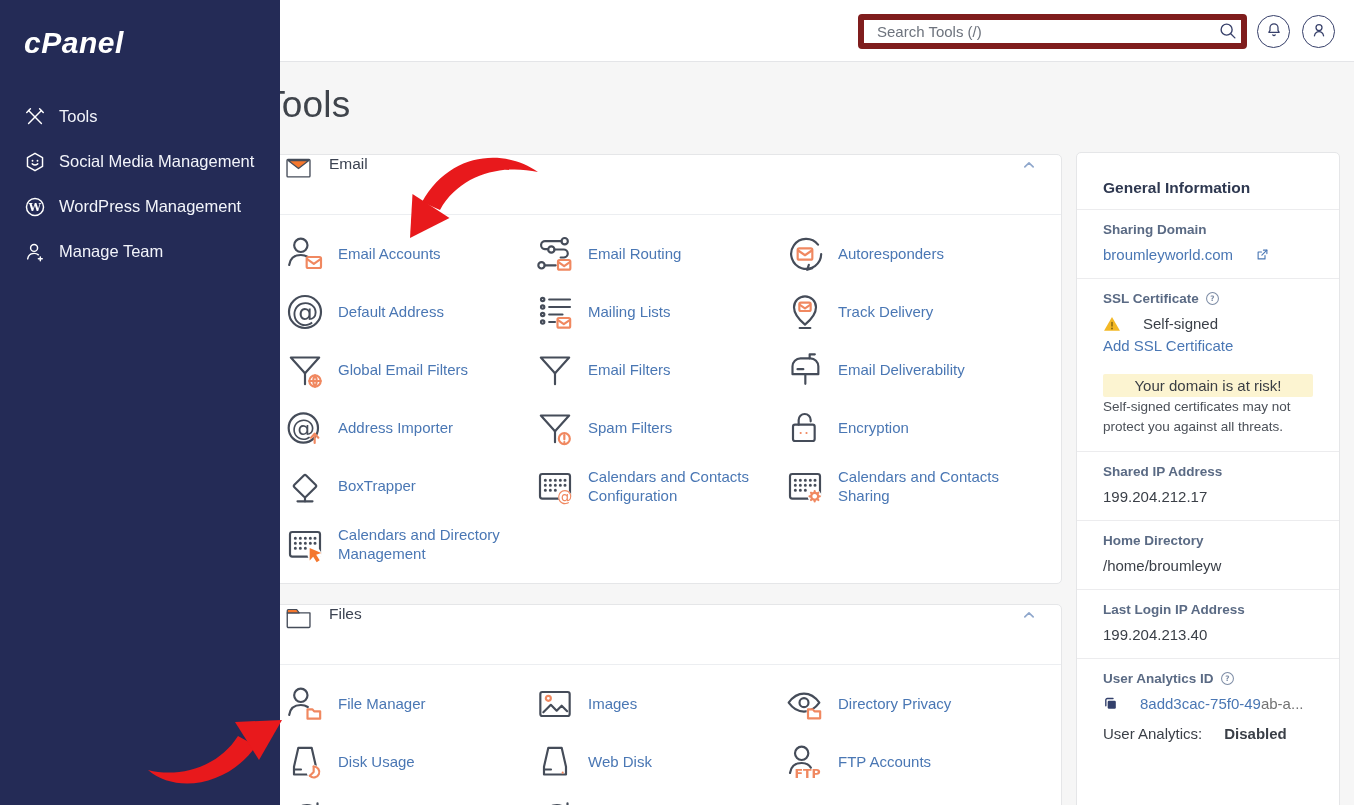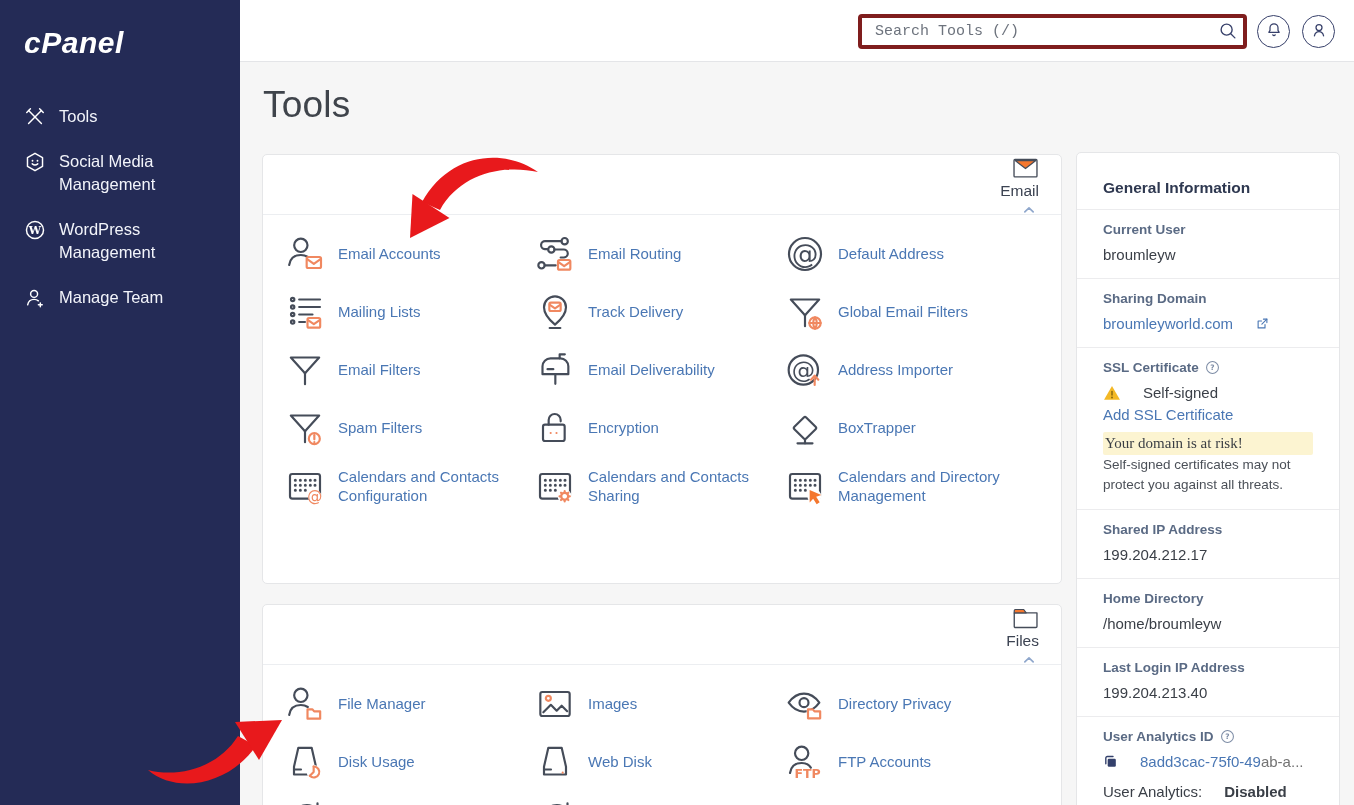--- a/index.html
+++ b/index.html
@@ -4,21 +4,21 @@
 <style>
   * { margin:0; padding:0; box-sizing:border-box; }
   html,body { width:1354px; height:805px; overflow:hidden; }
   body {
     position:relative;
     font-family:"Liberation Sans","DejaVu Sans",sans-serif;
     background:#f6f6f6; color:#3a3f47;
   }
   
   .sidebar {
-    position:absolute; left:0; top:0; width:240px; height:805px;
+    position:absolute; left:0; top:0; width:280px; height:805px;
     background:#242b56; color:#fff; z-index:5;
   }
   .logo {
     font-size:30px; font-weight:700; font-style:italic;
     letter-spacing:.5px; padding:26px 0 0 24px; color:#fff;
   }
   .nav { margin-top:34px; }
   .nav-item {
     display:flex; align-items:flex-start; gap:13px;
     padding:11px 20px 11px 24px; cursor:pointer;
@@ -26,22 +26,22 @@
   }
   .nav-item .nicon { width:22px; height:22px; flex:0 0 22px; margin-top:1px; }
   .nav-item svg { width:22px; height:22px; display:block; }
   
   .topbar {
     position:absolute; left:240px; top:0; right:0; height:62px;
     background:#fff; border-bottom:1px solid #e4e5e8; z-index:4;
   }
   .search-wrap { position:absolute; left:618px; top:14px; width:389px; height:35px; }
   .search-input {
-    width:100%; height:100%; border:4px solid #7f1d1d; border-radius:4px;
-    font-family:Liberation Mono, monospace; font-size:15px; color:#3a3f47; padding:0 38px 0 13px;
+    width:100%; height:100%; border:6px solid #7f1d1d; border-radius:4px;
+    font-family:Liberation Sans, sans-serif; font-size:15px; color:#3a3f47; padding:0 38px 0 13px;
     background:#fff; outline:none;
   }
   .search-input::placeholder { color:#6d737d; opacity:1; }
   .search-glass { position:absolute; right:8px; top:6px; width:22px; height:22px; cursor:pointer; }
   .round-btn {
     position:absolute; top:15px; width:33px; height:33px; border-radius:50%;
     border:1.6px solid #37406a; background:#fff; display:flex; align-items:center;
     justify-content:center; cursor:pointer;
   }
   .round-btn svg { width:20px; height:20px; }
@@ -53,22 +53,22 @@
     color:#3f444b; letter-spacing:.2px; z-index:2;
   }
   .card {
     position:absolute; background:#fff; border:1px solid #e5e6e8;
     border-radius:5px; z-index:2;
   }
   .card-email  { left:262px; top:154px; width:800px; height:430px; }
   .card-files  { left:262px; top:604px; width:800px; height:280px; }
   .card-info   { left:1076px; top:152px; width:264px; height:740px; }
   .sec-head {
-    height:60px; display:flex; align-items:flex-end; padding:0 22px;
-    border-bottom:1px solid #eceef1; cursor:pointer;flex-direction:column;
+    height:60px; display:flex; align-items:flex-start; padding:0 22px;
+    border-bottom:1px solid #eceef1; cursor:pointer;
   }
   .sec-head .sicon { width:27px; height:27px; }
   .sec-head .sicon svg { width:27px; height:27px; display:block; }
   .sec-label { margin-left:17px; font-size:15.5px; color:#3c4352; }
   .sec-chevron { margin-left:auto; width:20px; height:20px; cursor:pointer; }
   .sec-chevron svg { width:20px; height:20px; display:block; }
   .tool-grid {
     display:grid; grid-template-columns:250px 250px 1fr;
     padding:10px 8px 0 22px; overflow:hidden;
   }
@@ -81,22 +81,22 @@
   }
   
   .gi-title { padding:26px 26px 12px; font-size:15.5px; font-weight:700; color:#2e3850; }
   .gi-block { padding:12px 26px 15px; border-top:1px solid #ececee; }
   .gi-label { font-size:13.5px; font-weight:700; color:#5a6a84; display:flex; align-items:center; gap:6px; }
   .gi-value { margin-top:9px; font-size:15px; color:#3a3f47; }
   .gi-link { color:#4a77b4; cursor:pointer; }
   .gi-row { margin-top:9px; display:flex; align-items:center; gap:22px; font-size:15px; }
   .q-icon { width:15px; height:15px; }
   .warn-box {
-    margin-top:9px; background:#fcf4d1; text-align:left; padding:3px 2px;
-    font-size:15px; color:#3a3e44; border-radius:2px;font-family:Liberation Serif, serif;
+    margin-top:20px; background:#fcf4d1; text-align:center; padding:3px 2px;
+    font-size:15px; color:#3a3e44; border-radius:2px;
   }
   .gi-note { font-size:13.5px; line-height:1.45; color:#4b5058; }
   .faded { color:#737373; }
   .bold { font-weight:700; }
   .copy-icon { width:15px; height:15px; cursor:pointer; }
   
   .arrow { position:absolute; z-index:50; pointer-events:none; }
   .arrow1 { left:392px; top:150px; width:150px; height:100px; }
   .arrow2 { left:142px; top:706px; width:158px; height:95px; }
 </style>
@@ -237,20 +237,35 @@
               <path d="M14.100000000000001 16.9l3.4000000000000004 2.436 3.4000000000000004 -2.436"></path>
             </g>
           </svg>
         </span>
         <span class="tlabel">Email Routing</span>
       </div>
       <div class="tool-item">
         <span class="ticon">
           <svg viewBox="0 0 24 24">
             <g fill="none" stroke="#454c59" stroke-width="1.3" stroke-linecap="round" stroke-linejoin="round">
+              <path d="M19.8 6.4A9 9 0 1 0 21.7 12"></path>
+              <path d="M16.4 20.5l-3.1 1 1-3"></path>
+            </g>
+            <g fill="none" stroke="#f08860" stroke-width="1.3" stroke-linecap="round" stroke-linejoin="round">
+              <rect x="7.6" y="8.6" width="8.8" height="6.8" rx="0.9"></rect>
+              <path d="M7.8999999999999995 9.9l4.1000000000000005 2.856 4.1000000000000005 -2.856"></path>
+            </g>
+          </svg>
+        </span>
+        <span class="tlabel">Autoresponders</span>
+      </div>
+      <div class="tool-item">
+        <span class="ticon">
+          <svg viewBox="0 0 24 24">
+            <g fill="none" stroke="#454c59" stroke-width="1.3" stroke-linecap="round" stroke-linejoin="round">
               <circle cx="12" cy="12" r="9.6"></circle>
             </g>
             <text x="12" y="17.6" font-size="16" fill="#454c59" text-anchor="middle" font-family="'DejaVu Sans',sans-serif">@</text>
           </svg>
         </span>
         <span class="tlabel">Default Address</span>
       </div>
       <div class="tool-item">
         <span class="ticon">
           <svg viewBox="0 0 24 24">
@@ -566,24 +581,20 @@
           </svg>
         </span>
         <span class="tlabel"></span>
       </div>
     </div>
 </div>
 
 <div class="card card-info">
   <div class="gi-title">General Information</div>
 
-  <div class="gi-block">
-    <div class="gi-label">Current User</div>
-    <div class="gi-value">broumleyw</div>
-  </div>
 
   <div class="gi-block">
     <div class="gi-label">Sharing Domain</div>
     <div class="gi-row">
       <span class="gi-link">broumleyworld.com</span>
       <span class="q-icon"><svg viewBox="0 0 24 24">
             <g fill="none" stroke="#4a77b4" stroke-width="1.8" stroke-linecap="round" stroke-linejoin="round">
               <path d="M13.5 5H19v5.5"></path>
               <path d="M19 5l-8 8"></path>
               <path d="M16 13.5V19H5V8h5.5"></path>

